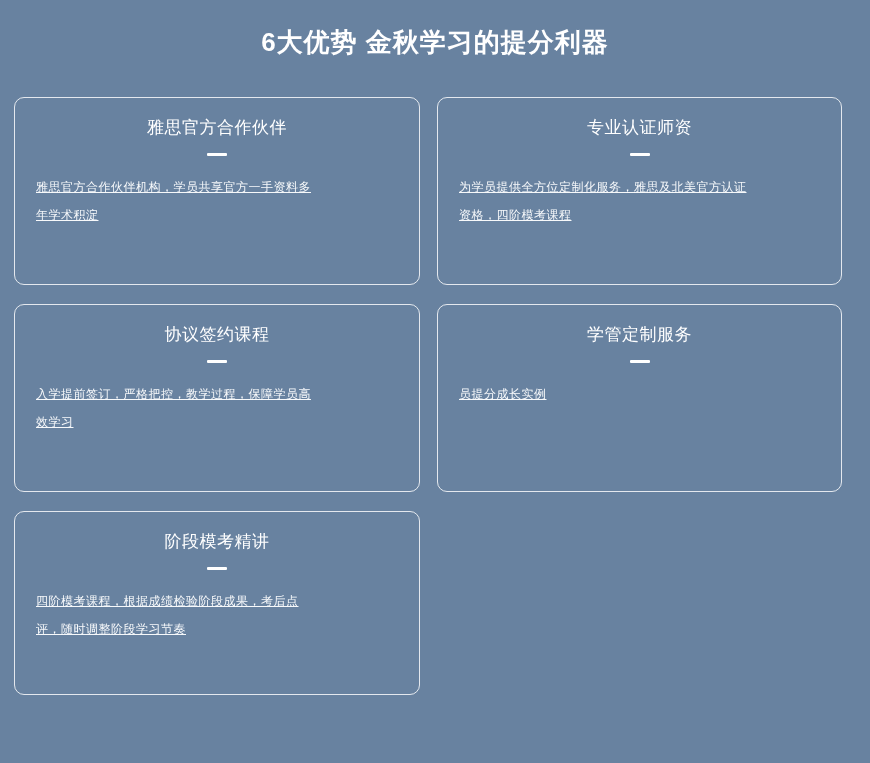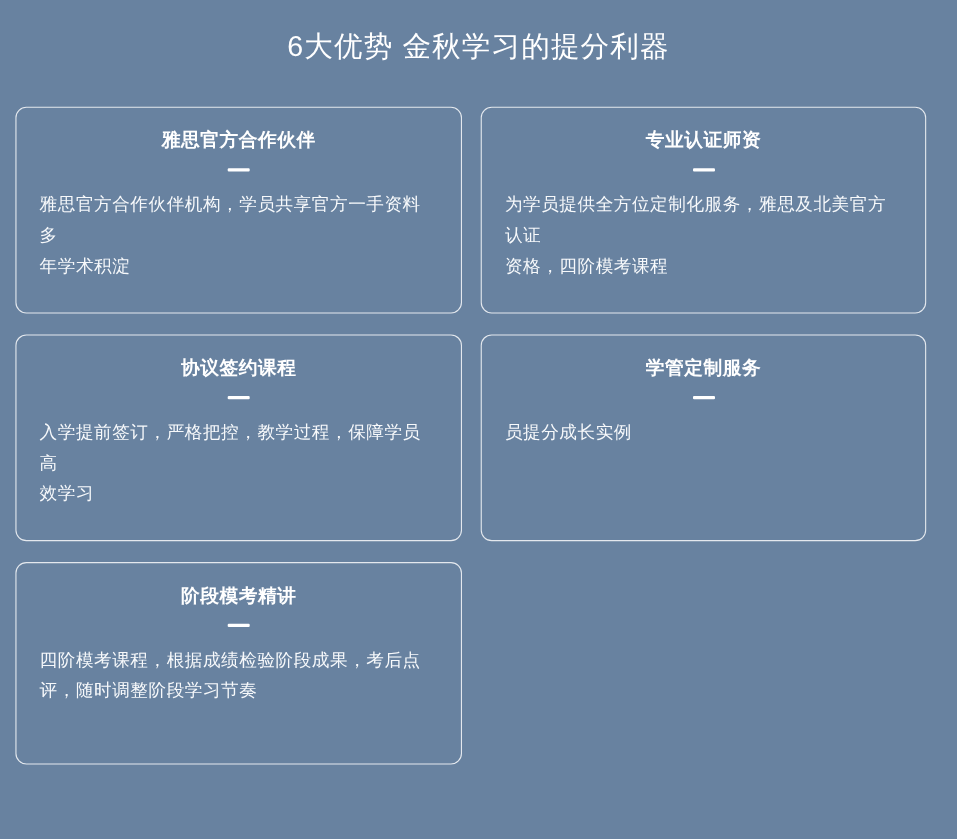--- a/index.html
+++ b/index.html
@@ -14,21 +14,21 @@
     overflow: hidden;
     position: relative;
   }
   .page-title {
     margin: 0;
     padding-top: 27px;
     text-align: center;
     color: #ffffff;
     font-size: 26px;
     line-height: 30px;
-    font-weight: normal;
+    font-weight: bold;
     letter-spacing: 1px;
   }
   .grid {
     position: absolute;
     left: 14px;
     top: 97px;
     width: 828px;
     display: grid;
     grid-template-columns: 406px 405px;
     grid-template-rows: 188px 188px 184px;
@@ -40,36 +40,37 @@
     border-radius: 10px;
     box-sizing: border-box;
     color: #f7f9fb;
     background: transparent;
   }
   .card-title {
     margin-top: 19px;
     text-align: center;
     font-size: 17px;
     line-height: 22px;
-    font-weight: bold;
+    font-weight: normal;
     color: #ffffff;
     letter-spacing: 0.5px;
   }
   .card-dash {
     width: 20px;
     height: 3px;
     background: #ffffff;
     border-radius: 1px;
     margin: 14px auto 0 auto;
   }
   .card-body {
     margin: 17px 21px 0 21px;
-    font-size: 16px;
+    font-size: 12px;
     line-height: 28px;
     letter-spacing: 0.5px;
+    text-decoration: underline;
   }
   .card-body.center {
     text-align: center;
     line-height: 32px;
   }
 </style>
 </head>
 <body>
 
 <div>

